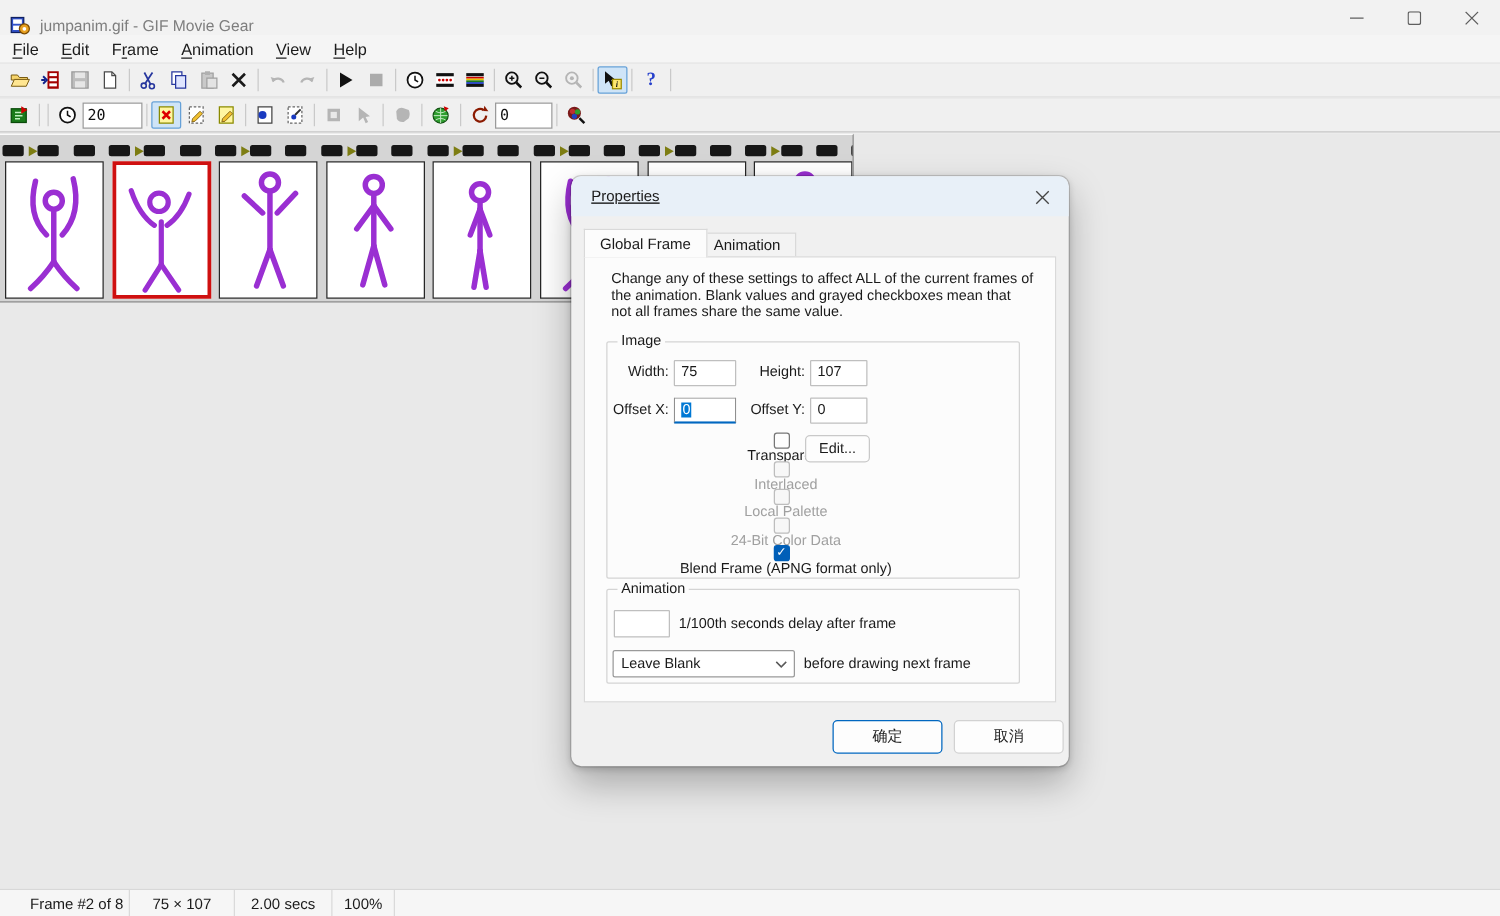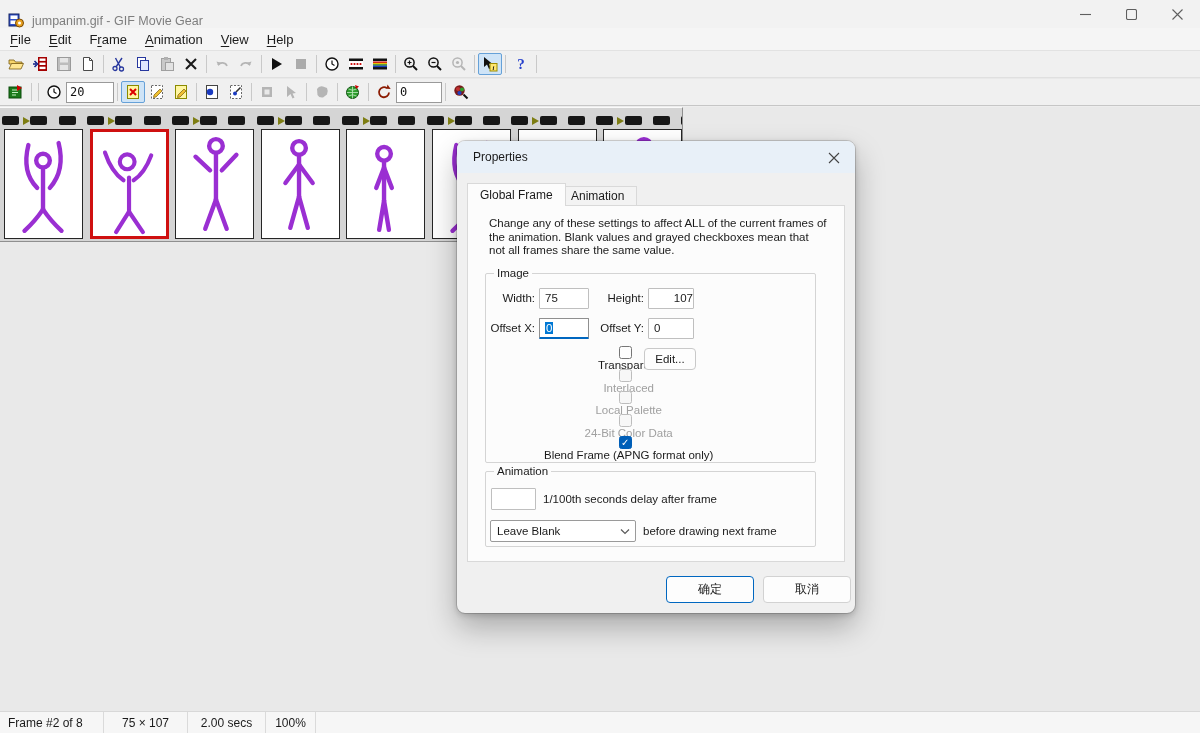--- a/index.html
+++ b/index.html
@@ -45,30 +45,30 @@
   .sprocket-tri{position:absolute;top:8.5px;width:0;height:0;border-left:7px solid #7d7d12;
     border-top:4px solid transparent;border-bottom:4px solid transparent;}
   .frame{position:absolute;top:21px;width:79px;height:110px;background:#fff;border:1px solid #262626;}
   .frame.selected{border:3px solid #cf1010;}
   .frame svg{width:100%;height:100%;display:block;}
 
   
   .statusbar{position:absolute;bottom:0;left:0;right:0;height:22px;background:#f6f6f6;
     border-top:1px solid #d8d8d8;display:flex;font-size:12px;color:#1a1a1a;}
   .status-seg{height:100%;display:flex;align-items:center;border-right:1px solid #dadada;
-    padding:0 8px;white-space:nowrap;flex:0 0 auto;}
+    padding:0 24px;white-space:nowrap;flex:0 0 auto;}
   .status-seg.center{justify-content:center;}
   .status-fill{flex:1;border-right:none;}
 
   
   .dialog{position:absolute;left:457px;top:141px;width:398px;height:472px;background:#f0f0f0;
     border-radius:8px;outline:1px solid rgba(0,0,0,.15);
     box-shadow:0 2px 6px rgba(0,0,0,.18),0 14px 30px rgba(0,0,0,.28);z-index:20;}
   .dlg-titlebar{position:absolute;top:0;left:0;right:0;height:32px;background:#e8f0f8;
-    border-radius:8px 8px 0 0;display:flex;align-items:center;padding:0 16px;}
+    border-radius:8px 8px 0 0;display:flex;align-items:center;padding:0 16px;text-decoration:underline;}
   .dlg-title{font-size:12px;color:#1a1a1a;}
   .dlg-close{position:absolute;right:13px;top:9px;width:16px;height:16px;display:flex;
     align-items:center;justify-content:center;color:#444;}
   .tab{position:absolute;font-size:12px;color:#1a1a1a;border:1px solid #d9d9d9;background:#f3f3f3;
     display:flex;align-items:center;padding:0 12px;}
   .tab.active{left:10px;top:42px;height:23px;background:#fcfcfc;border-bottom:none;z-index:3;}
   .tab.inactive{left:101px;top:45px;height:20px;z-index:1;}
   .tab-page{position:absolute;left:10px;top:64px;width:378px;height:357px;background:#fcfcfc;
     border:1px solid #d9d9d9;z-index:2;}
   .dlg-desc{position:absolute;left:21px;top:11px;width:338px;font-size:11.5px;line-height:13.5px;color:#1a1a1a;}
@@ -600,21 +600,21 @@
     <div class="tab inactive">Animation</div>
 
     <div class="tab-page">
       <div class="dlg-desc">Change any of these settings to affect ALL of the current frames of the animation. Blank values and grayed checkboxes mean that not all frames share the same value.</div>
 
       <div class="grp grp-image">
         <span class="grp-label">Image</span>
         <span class="lbl" style="left:0;width:49px;top:18px;">Width:</span>
         <div class="fld" style="left:53px;top:14px;width:50px;">75</div>
         <span class="lbl" style="left:98px;width:60px;top:18px;">Height:</span>
-        <div class="fld" style="left:162px;top:14px;width:46px;text-align:right;">107</div>
+        <div class="fld" style="left:162px;top:14px;width:46px;">107</div>
         <span class="lbl" style="left:0;width:49px;top:48px;">Offset X:</span>
         <div class="fld focus" style="left:53px;top:44px;width:50px;"><span class="seltext">0</span></div>
         <span class="lbl" style="left:98px;width:60px;top:48px;">Offset Y:</span>
         <div class="fld" style="left:162px;top:44px;width:46px;">0</div>
         <div class="cb-col" id="cb-col">
             <div class="cb-row">
               <span class="cb-box"></span>
               <span class="cb-label">Transparent</span>
             </div>
             <div class="cb-row disabled">

